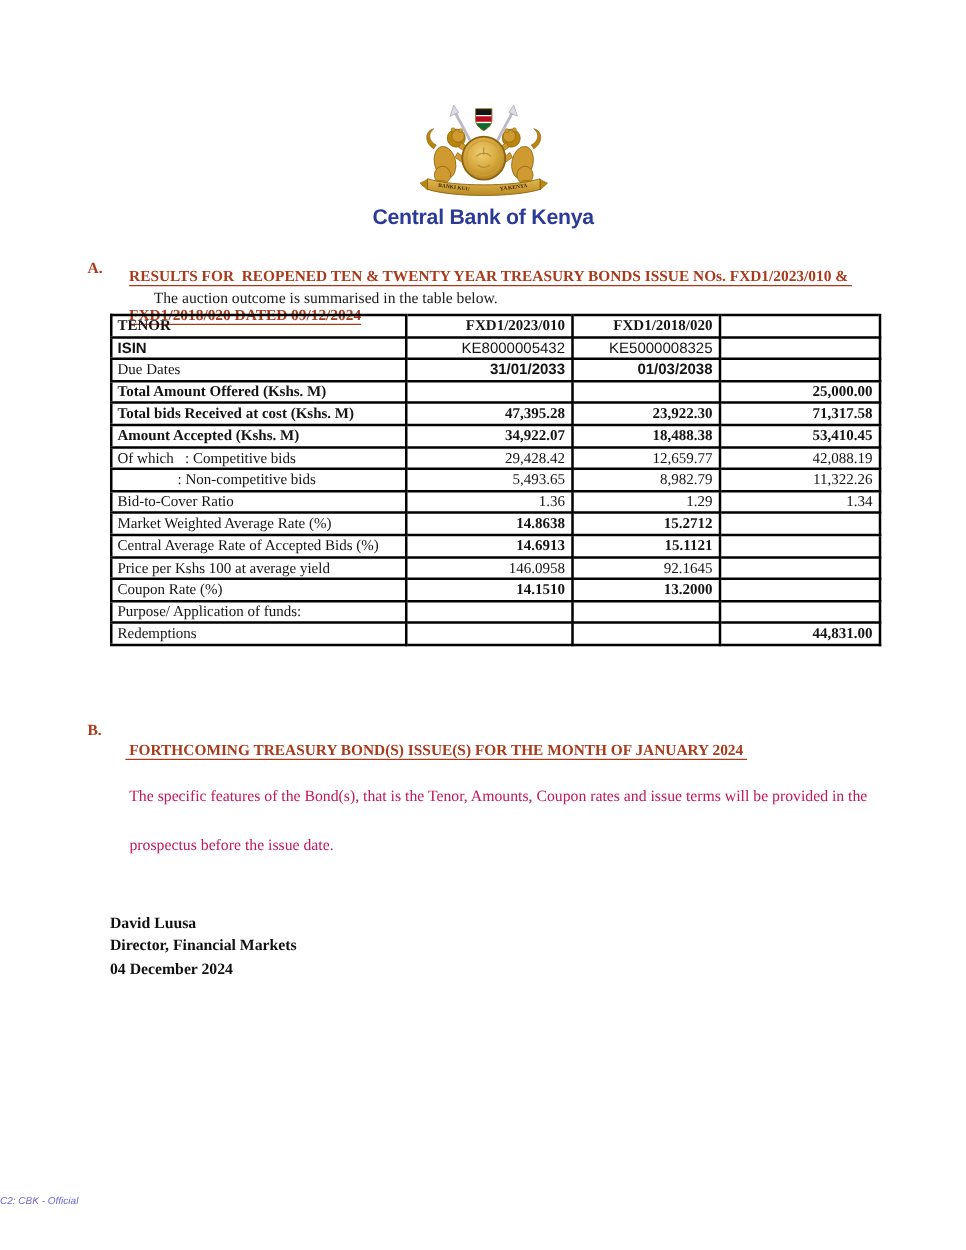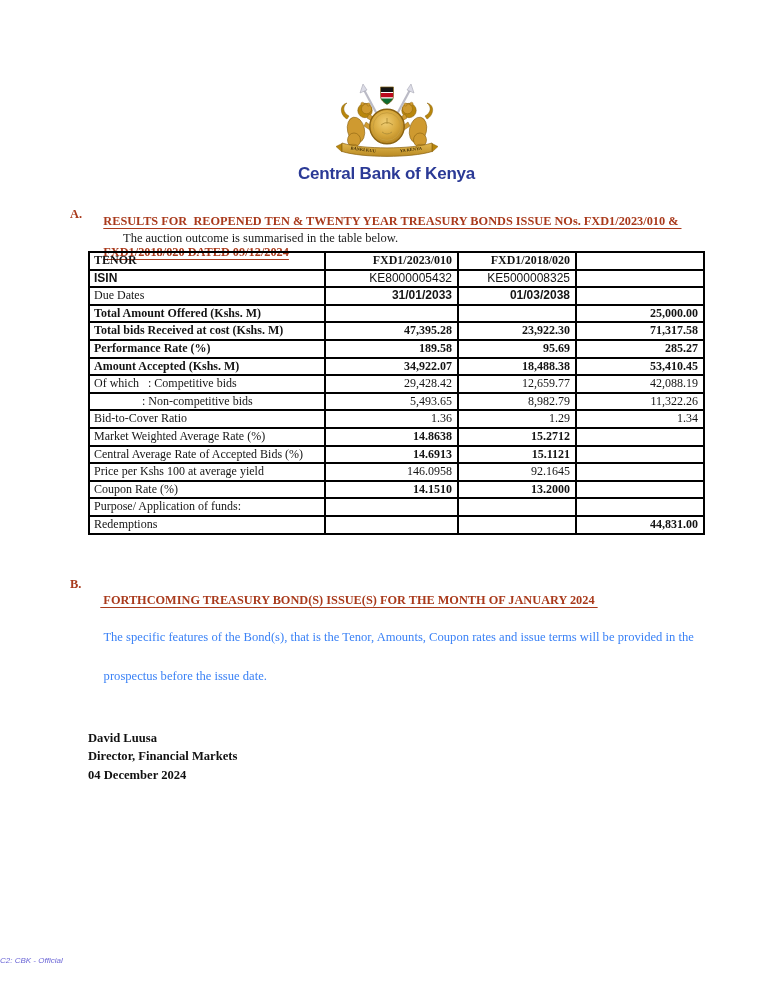--- a/index.html
+++ b/index.html
@@ -31,21 +31,21 @@
       font-size:12px;height:15.6px;line-height:13.5px;padding:0 5px 0 4px;
       overflow:hidden;vertical-align:middle;}
   td.lbl{text-align:left;white-space:pre;margin-left:20px;}
   td.val{text-align:right;}
   .b{font-weight:bold;}
   .sans{font-family:"Liberation Sans", sans-serif;font-size:11.6px;}
   td.thin{border-bottom-width:1px;}
 
   
   .para{position:absolute;left:91px;top:608px;font-size:12.6px;line-height:19.5px;
-        color:#3b82f6;white-space:pre;}
+        color:#be185d;white-space:pre;}
 
   
   .signature{position:absolute;left:88px;top:684px;font-weight:bold;font-size:12.6px;
              line-height:18.3px;color:#111;margin-top:45px;}
 
   
   .footer{position:absolute;left:0;right:16px;top:956px;text-align:left;
           font-family:"Liberation Sans", sans-serif;font-size:8px;color:var(--footer-violet);font-style:italic;}
 </style>
 </head>
@@ -156,26 +156,20 @@
           <td class="val b"></td>
           <td class="val b">25,000.00</td>
         </tr>
         <tr>
           <td class="lbl b">Total bids Received at cost (Kshs. M)</td>
           <td class="val b">47,395.28</td>
           <td class="val b">23,922.30</td>
           <td class="val b">71,317.58</td>
         </tr>
         <tr>
-          <td class="lbl b">Performance Rate (%)</td>
-          <td class="val b">189.58</td>
-          <td class="val b">95.69</td>
-          <td class="val b">285.27</td>
-        </tr>
-        <tr>
           <td class="lbl b thin">Amount Accepted (Kshs. M)</td>
           <td class="val b thin">34,922.07</td>
           <td class="val b thin">18,488.38</td>
           <td class="val b thin">53,410.45</td>
         </tr>
         <tr>
           <td class="lbl ">Of which   : Competitive bids</td>
           <td class="val ">29,428.42</td>
           <td class="val ">12,659.77</td>
           <td class="val ">42,088.19</td>

